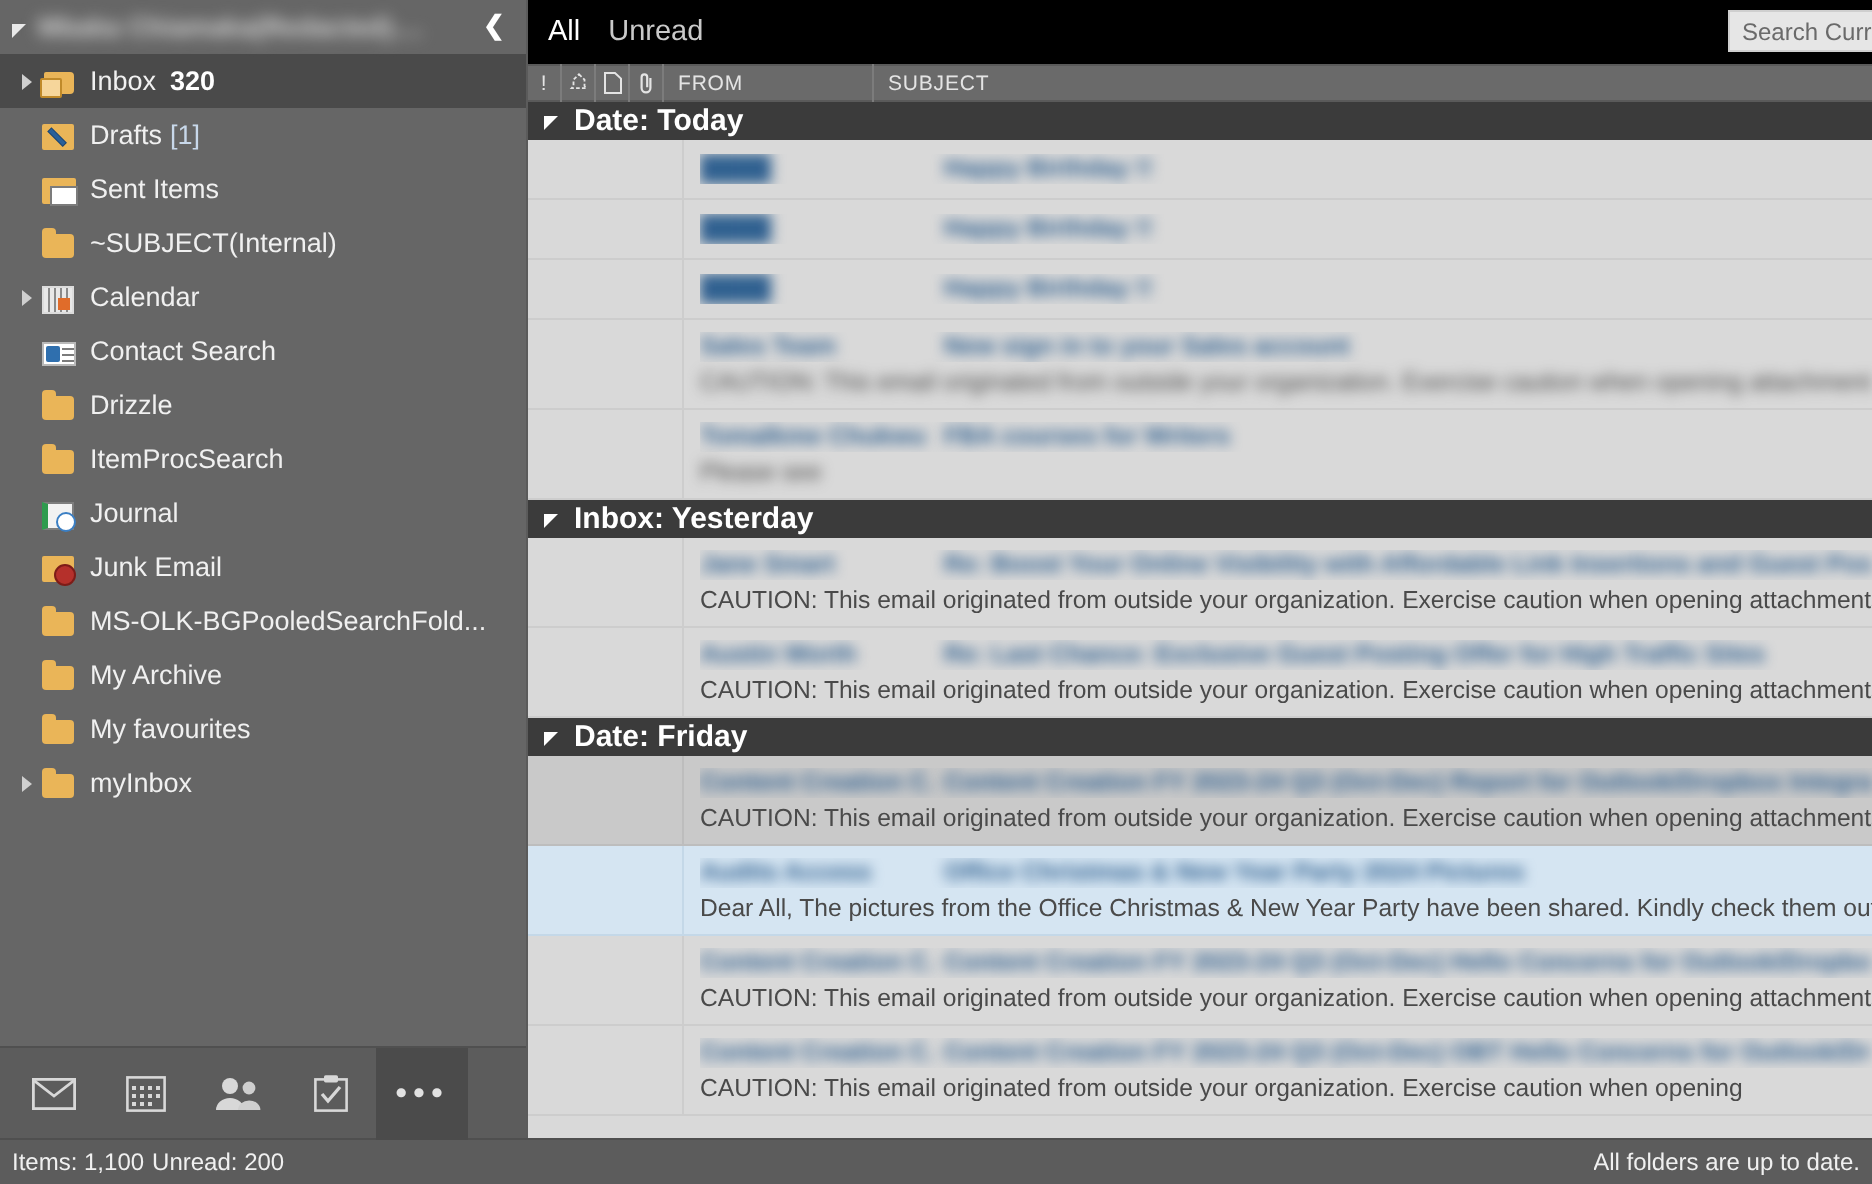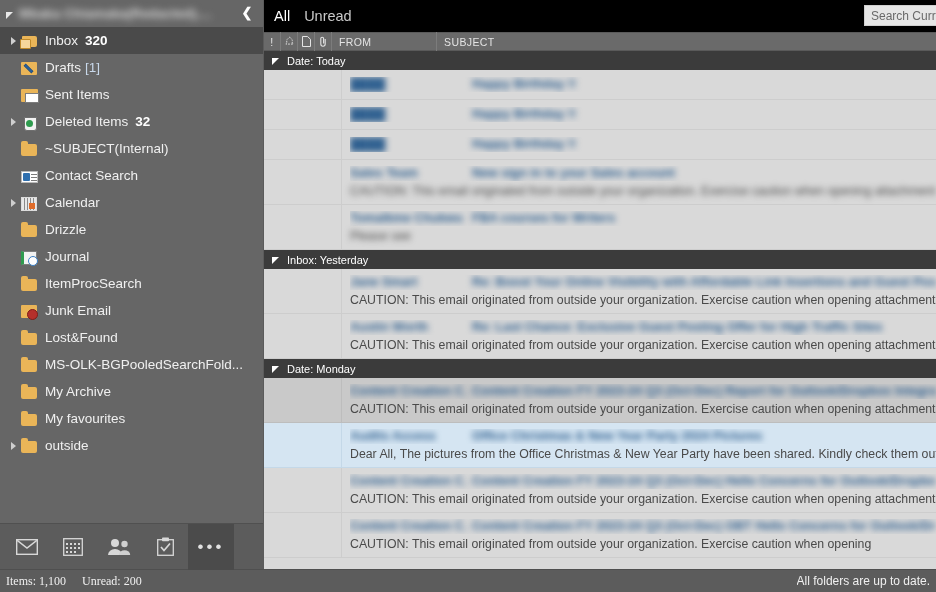--- a/index.html
+++ b/index.html
@@ -274,22 +274,22 @@
     flex: 1 1 auto;
     min-height: 0;
     background: #d9d9d9;
     overflow: hidden;
     position: relative;
   }
   .grouphdr {
     height: 19px;
     background: #3b3b3b;
     color: #ffffff;
-    font-size: 11px;
-    font-weight: normal;
+    font-size: 15px;
+    font-weight: bold;
     display: flex;
     align-items: center;
     padding-left: 8px;
     cursor: pointer;
   }
   .gtri {
     width: 0; height: 0;
     border-left: 7px solid #ffffff;
     border-bottom: 7px solid transparent;
     margin-right: 8px;
@@ -354,21 +354,21 @@
   .statusbar {
     height: 23px; flex: 0 0 23px;
     background: #5c5c5c;
     border-top: 1px solid #4f4f4f;
     display: flex;
     align-items: center;
     color: #f0f0f0;
     font-size: 12px;
     padding: 0 6px 0 6px;
   }
-  .st-left { display: flex; gap: 16px; font-family: Liberation Serif, serif; }
+  .st-left { display: flex; gap: 4px; }
   .st-right { margin-left: auto; overflow: hidden; white-space: nowrap; }
 </style>
 </head>
 <body>
 
 <div id="app">
   <div class="body-row">
 
     <div class="sidebar">
       <div class="collapse-btn">❮</div>
@@ -396,110 +396,95 @@
             <span class="fbracket">[1]</span>
           </div>
           <div class="folder">
             <span class="expander"></span>
             <span class="ficon">
               <span class="g-sent"></span>
             </span>
             <span class="flabel">Sent Items</span>
           </div>
           <div class="folder">
+            <span class="expander"></span>
+            <span class="ficon">
+              <span class="g-folder"></span>
+            </span>
+            <span class="flabel">~SUBJECT(Internal)</span>
+          </div>
+          <div class="folder">
             <span class="expander has"></span>
             <span class="ficon">
-              <span class="g-trash"></span>
-            </span>
-            <span class="flabel">Deleted Items</span>
-            <span class="fcount">32</span>
+              <span class="g-cal"></span>
+            </span>
+            <span class="flabel">Calendar</span>
+          </div>
+          <div class="folder">
+            <span class="expander"></span>
+            <span class="ficon">
+              <span class="g-contact"></span>
+            </span>
+            <span class="flabel">Contact Search</span>
           </div>
           <div class="folder">
             <span class="expander"></span>
             <span class="ficon">
               <span class="g-folder"></span>
             </span>
-            <span class="flabel">~SUBJECT(Internal)</span>
-          </div>
-          <div class="folder">
-            <span class="expander"></span>
-            <span class="ficon">
-              <span class="g-contact"></span>
-            </span>
-            <span class="flabel">Contact Search</span>
+            <span class="flabel">Drizzle</span>
+          </div>
+          <div class="folder">
+            <span class="expander"></span>
+            <span class="ficon">
+              <span class="g-folder"></span>
+            </span>
+            <span class="flabel">ItemProcSearch</span>
+          </div>
+          <div class="folder">
+            <span class="expander"></span>
+            <span class="ficon">
+              <span class="g-journal"></span>
+            </span>
+            <span class="flabel">Journal</span>
+          </div>
+          <div class="folder">
+            <span class="expander"></span>
+            <span class="ficon">
+              <span class="g-junk"></span>
+            </span>
+            <span class="flabel">Junk Email</span>
+          </div>
+          <div class="folder">
+            <span class="expander"></span>
+            <span class="ficon">
+              <span class="g-folder"></span>
+            </span>
+            <span class="flabel">MS-OLK-BGPooledSearchFold...</span>
+          </div>
+          <div class="folder">
+            <span class="expander"></span>
+            <span class="ficon">
+              <span class="g-folder"></span>
+            </span>
+            <span class="flabel">My Archive</span>
+          </div>
+          <div class="folder">
+            <span class="expander"></span>
+            <span class="ficon">
+              <span class="g-folder"></span>
+            </span>
+            <span class="flabel">My favourites</span>
           </div>
           <div class="folder">
             <span class="expander has"></span>
             <span class="ficon">
-              <span class="g-cal"></span>
-            </span>
-            <span class="flabel">Calendar</span>
-          </div>
-          <div class="folder">
-            <span class="expander"></span>
-            <span class="ficon">
               <span class="g-folder"></span>
             </span>
-            <span class="flabel">Drizzle</span>
-          </div>
-          <div class="folder">
-            <span class="expander"></span>
-            <span class="ficon">
-              <span class="g-journal"></span>
-            </span>
-            <span class="flabel">Journal</span>
-          </div>
-          <div class="folder">
-            <span class="expander"></span>
-            <span class="ficon">
-              <span class="g-folder"></span>
-            </span>
-            <span class="flabel">ItemProcSearch</span>
-          </div>
-          <div class="folder">
-            <span class="expander"></span>
-            <span class="ficon">
-              <span class="g-junk"></span>
-            </span>
-            <span class="flabel">Junk Email</span>
-          </div>
-          <div class="folder">
-            <span class="expander"></span>
-            <span class="ficon">
-              <span class="g-folder"></span>
-            </span>
-            <span class="flabel">Lost&amp;Found</span>
-          </div>
-          <div class="folder">
-            <span class="expander"></span>
-            <span class="ficon">
-              <span class="g-folder"></span>
-            </span>
-            <span class="flabel">MS-OLK-BGPooledSearchFold...</span>
-          </div>
-          <div class="folder">
-            <span class="expander"></span>
-            <span class="ficon">
-              <span class="g-folder"></span>
-            </span>
-            <span class="flabel">My Archive</span>
-          </div>
-          <div class="folder">
-            <span class="expander"></span>
-            <span class="ficon">
-              <span class="g-folder"></span>
-            </span>
-            <span class="flabel">My favourites</span>
-          </div>
-          <div class="folder">
-            <span class="expander has"></span>
-            <span class="ficon">
-              <span class="g-folder"></span>
-            </span>
-            <span class="flabel">outside</span>
+            <span class="flabel">myInbox</span>
           </div>
         </div>
 
       <div class="navbar" id="navbar">
           <div class="navbtn">
             <span>
               <svg width="22" height="16" viewBox="0 0 22 16">
                 <rect x="0.7" y="0.7" width="20.6" height="14.6" fill="none" stroke="#d8d8d8" stroke-width="1.4"></rect>
                 <path d="M1.2 1.4 L11 9 L20.8 1.4" fill="none" stroke="#d8d8d8" stroke-width="1.4"></path>
               </svg>
@@ -650,21 +635,21 @@
             <div class="msgbody">
               <div class="msgtop">
                 <span class="msgfrom">Austin Worth</span>
                 <span class="msgsub">Re: Last Chance: Exclusive Guest Posting Offer for High Traffic Sites</span>
               </div>
               <div class="msgprev">CAUTION: This email originated from outside your organization. Exercise caution when opening attachments or clicking links.</div>
             </div>
           </div>
           <div class="grouphdr">
             <span class="gtri"></span>
-            <span>Date: Monday</span>
+            <span>Date: Friday</span>
           </div>
           <div class="msgrow hover">
             <div class="gutter"></div>
             <div class="msgbody">
               <div class="msgtop">
                 <span class="msgfrom">Content Creation C.</span>
                 <span class="msgsub">Content Creation FY 2023-24 Q3 (Oct-Dec) Report for Outlook/Dropbox Integration</span>
               </div>
               <div class="msgprev">CAUTION: This email originated from outside your organization. Exercise caution when opening attachments or clicking links.</div>
             </div>

